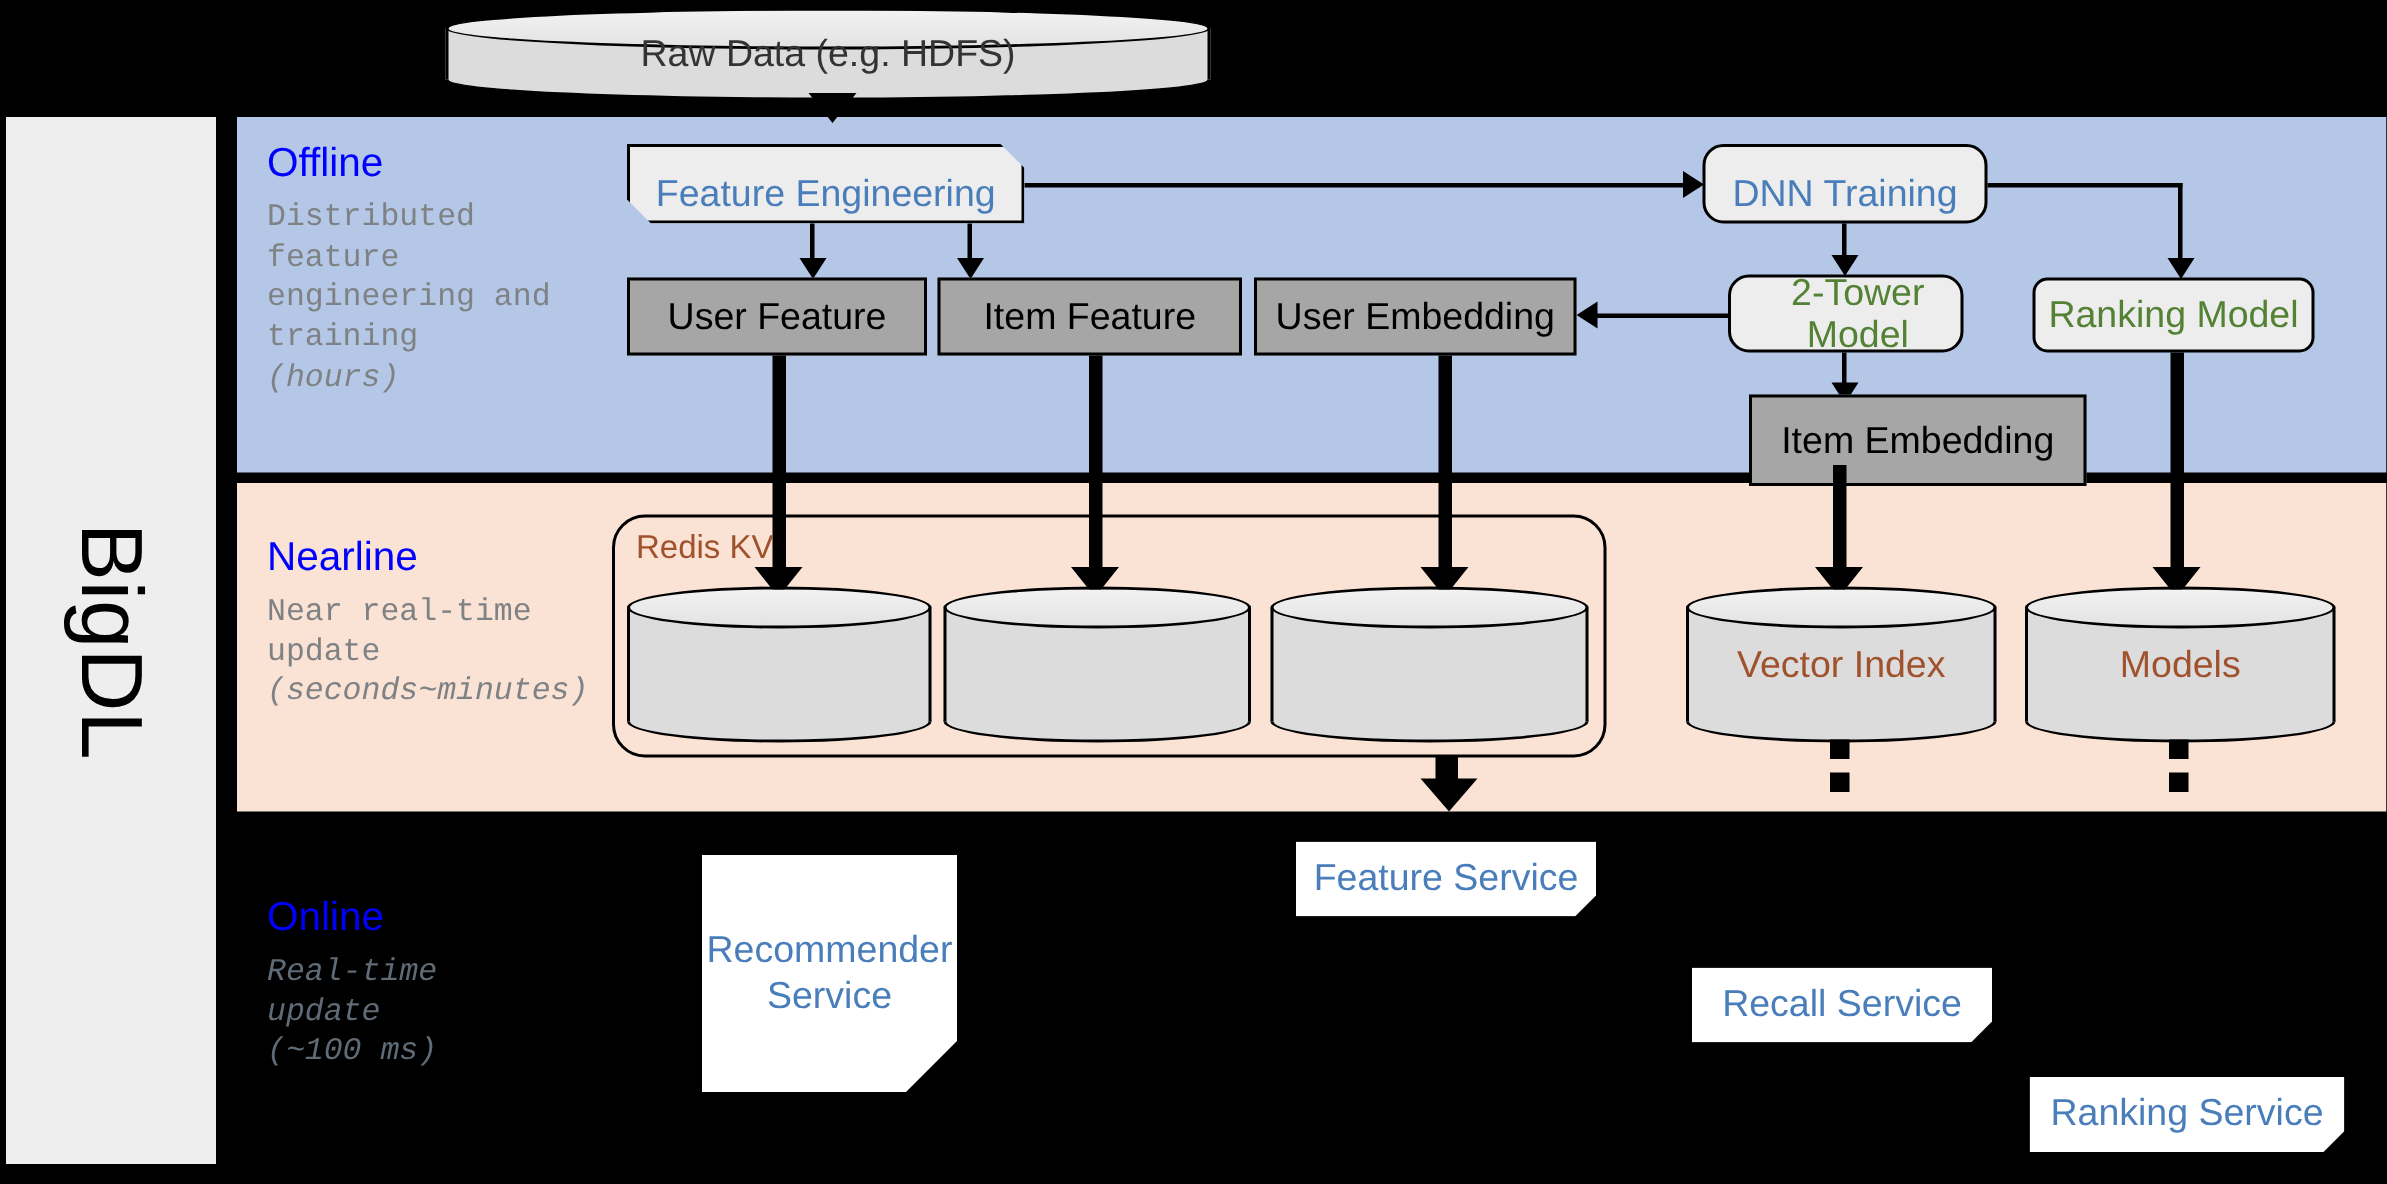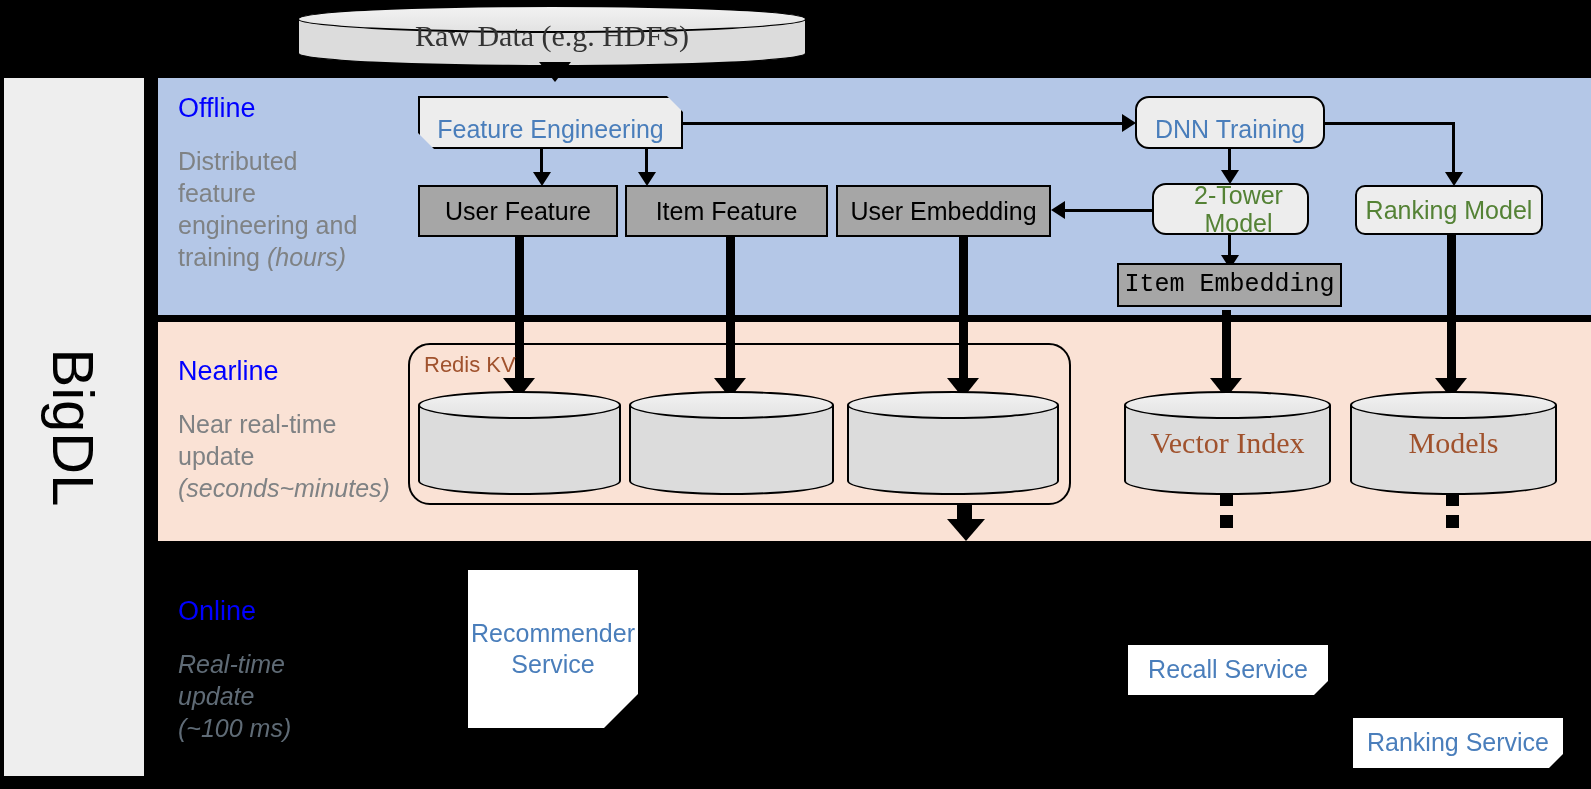--- a/index.html
+++ b/index.html
@@ -15,21 +15,21 @@
   
   #rail{position:absolute;left:4px;top:78px;width:140px;height:698px;background:#eeeeee;}
   #rail-label{position:absolute;left:0;top:0;width:140px;height:698px;
     display:flex;align-items:center;justify-content:center;}
   #rail-label span{display:block;transform:rotate(90deg);white-space:nowrap;
     font-size:58px;color:#000;font-family:"Liberation Sans",sans-serif;letter-spacing:0px;}
 
   
   .band-caption{position:absolute;}
   .band-title{font-size:27px;color:#0000ff;font-weight:400;line-height:1.1;}
-  .band-sub{font-size:25px;color:#7f8284;line-height:1.28;margin-top:21px;}
+  .band-sub{font-size:21px;color:#7f8284;line-height:1.28;margin-top:9px;font-family:Liberation Mono, monospace;}
   .band-sub i{font-style:italic;}
   #cap-offline{left:178px;top:94px;width:200px;}
   #cap-nearline{left:178px;top:357px;width:230px;}
   #cap-online{left:178px;top:597px;width:220px;}
   #cap-online .band-sub{color:#5f6b76;font-style:italic;}
 
   
   .node{position:absolute;box-sizing:border-box;display:flex;align-items:center;
         justify-content:center;text-align:center;line-height:1.12;}
 
@@ -49,21 +49,21 @@
 
   
   .cyl{position:absolute;}
   .cyl .body{position:absolute;left:0;right:0;top:14px;bottom:14px;background:#dcdcdc;
     border-left:2.5px solid #000;border-right:2.5px solid #000;}
   .cyl .top{position:absolute;left:0;right:0;top:0;height:28px;border-radius:50%;
     background:linear-gradient(#f2f2f2,#e3e3e3);border:2.5px solid #000;box-sizing:border-box;}
   .cyl .bot{position:absolute;left:0;right:0;bottom:0;height:28px;border-radius:50%;
     background:#dcdcdc;border:2.5px solid #000;box-sizing:border-box;}
   .cyl .lbl{position:absolute;left:0;right:0;top:0;bottom:0;display:flex;
-    align-items:center;justify-content:center;font-size:30px;z-index:3;font-family:Liberation Serif, serif;}
+    align-items:center;justify-content:center;font-size:25px;z-index:3;}
 
   
   #redis-group{position:absolute;left:408px;top:343px;width:663px;height:162px;
     border:2.5px solid #000;border-radius:22px;box-sizing:border-box;background:transparent;}
   #redis-label{position:absolute;left:424px;top:352px;font-size:22px;color:#a0522d;z-index:5;}
 
   
   .note{position:absolute;background:#fff;box-sizing:border-box;display:flex;
     align-items:center;justify-content:center;text-align:center;color:#4a7ebb;
     font-size:25px;line-height:1.25;
@@ -181,21 +181,21 @@
     <span class="txt-green">2-Tower Model</span>
   </div>
 
   <div class="node proc-box round-r" style="left:1355px;top:185px;width:188px;height:50px;border-radius:10px;">
     <span class="txt-green">Ranking Model</span>
   </div>
 
   <div class="ln vthin" style="left:1228px;top:235px;width:3px;height:24px;"></div>
   <div class="arr-down" style="left:1221px;top:255px;"></div>
 
-  <div class="node grey-box" style="left:1117px;top:263px;width:225px;height:44px;font-family:Liberation Mono, monospace;">
+  <div class="node grey-box" style="left:1166px;top:263px;width:225px;height:61px;">
     <span>Item Embedding</span>
   </div>
 
   <div class="ln vthick" style="left:515px;top:237px;height:153px;"></div>
   <div class="arr-down-big" style="left:503px;top:378px;"></div>
 
   <div class="ln vthick" style="left:726px;top:237px;height:153px;"></div>
   <div class="arr-down-big" style="left:714px;top:378px;"></div>
 
   <div class="ln vthick" style="left:959px;top:237px;height:153px;"></div>
@@ -251,20 +251,23 @@
   <div class="sq" style="left:1446px;top:493px;"></div>
   <div class="sq" style="left:1446px;top:515px;"></div>
 
   <div class="note note-big" style="left:468px;top:570px;width:170px;height:158px;">
     <div>
       <div>Recommender</div>
       <div>Service</div>
     </div>
   </div>
 
+  <div class="note" style="left:864px;top:561px;width:200px;height:50px;">
+    <span>Feature Service</span>
+  </div>
 
   <div class="note" style="left:1128px;top:645px;width:200px;height:50px;">
     <span>Recall Service</span>
   </div>
 
   <div class="note" style="left:1353px;top:718px;width:210px;height:50px;">
     <span>Ranking Service</span>
   </div>
 
 </div>

